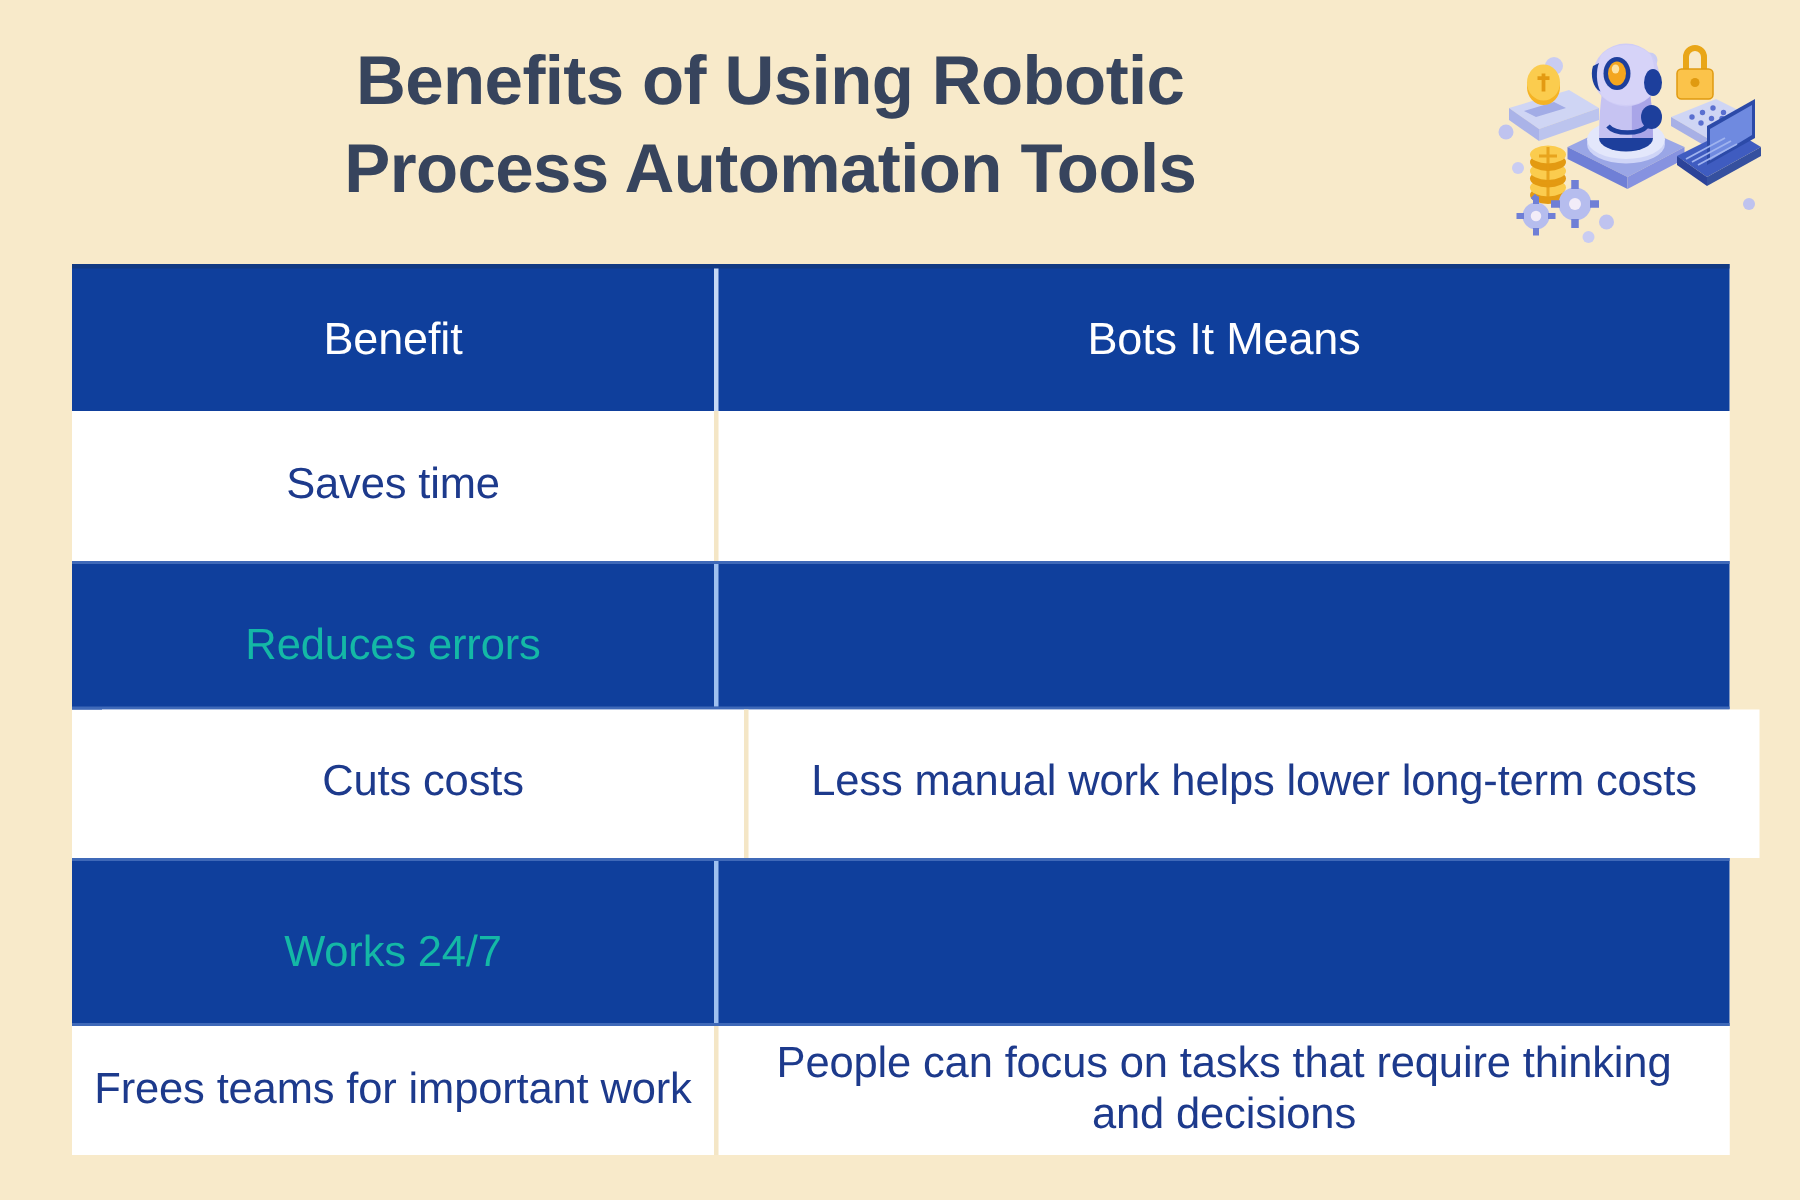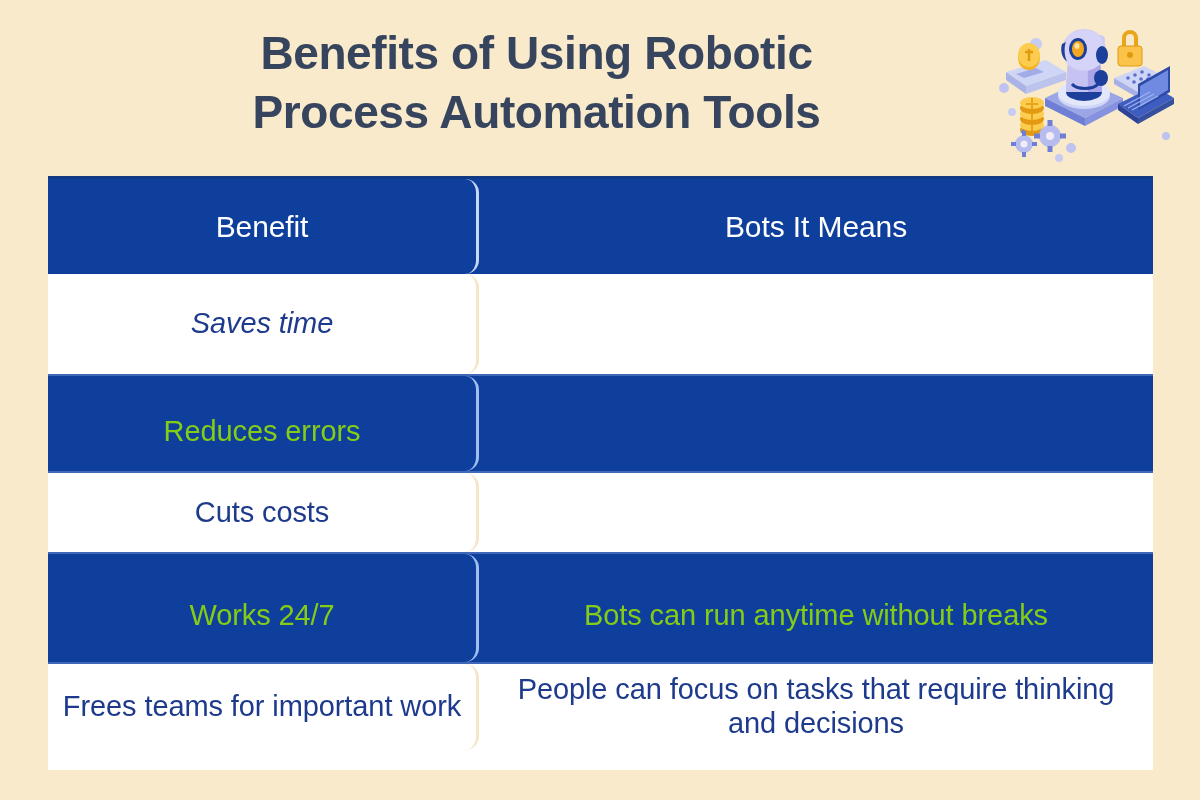--- a/index.html
+++ b/index.html
@@ -21,21 +21,21 @@
     left: 0;
     top: 0;
     width: 1200px;
     height: 176px;
     display: flex;
     align-items: center;
     justify-content: flex-start;
   }
   .title-wrap {
     position: absolute;
-    left: 64px;
+    left: 41px;
     top: 24px;
     width: 945px;
     text-align: center;
   }
   .page-title {
     margin: 0;
     font-family: "Liberation Sans", sans-serif;
     font-size: 46px;
     line-height: 1.28;
     font-weight: 700;
@@ -64,23 +64,23 @@
     display: flex;
     flex-direction: column;
     background: #ffffff;
   }
   .row {
     display: flex;
     width: 100%;
     box-sizing: border-box;
   }
   .row.header-row  { height: 98px; }
-  .row.r1 { height: 100px; font-style: italic; }
+  .row.r1 { height: 100px; }
   .row.r2 { height: 99px; }
-  .row.r3 { height: 79px; }
+  .row.r3 { height: 100px; margin-left: 20px; }
   .row.r4 { height: 112px; }
   .row.r5 { height: 86px; }
 
   .row.blue {
     background: #0f3f9c;
     border-top: 2px solid #3f69b8;
     border-bottom: 2px solid #3f69b8;
   }
   .row.white {
     background: #ffffff;
@@ -92,39 +92,39 @@
   }
 
   .cell {
     display: flex;
     align-items: center;
     justify-content: center;
     text-align: center;
     box-sizing: border-box;
     padding: 4px 14px;
   }
-  .cell.c1 { width: 431px; border-radius: 14px; }
+  .cell.c1 { width: 431px; }
   .cell.c2 { width: 674px; flex: 1 1 auto; }
 
   .row.blue .cell.c1 { border-right: 3px solid #9fc0ef; }
   .row.white .cell.c1 { border-right: 3px solid #f4e6c6; }
   .row.header-row .cell.c1 { border-right: 3px solid #c6d8f4; }
 
   .cell-text {
     font-family: "Liberation Sans", sans-serif;
     font-size: 29px;
     line-height: 1.17;
     font-weight: 400;
     letter-spacing: -0.1px;
   }
   .row.header-row .cell-text {
     font-size: 30px;
     color: #ffffff;
   }
-  .row.blue .cell-text  { color: #84cc16; margin-top: 16px; }
+  .row.blue .cell-text  { color: #14b8a6; margin-top: 16px; }
   .row.white .cell-text { color: #1d3a8c; }
 </style>
 </head>
 <body>
 
 <div class="header">
   <div class="title-wrap">
     <h1 class="page-title">Benefits of Using Robotic
 Process Automation Tools</h1>
   </div>
@@ -276,28 +276,28 @@
   <div class="row blue r2">
     <div class="cell c1">
       <span class="cell-text">Reduces errors</span>
     </div>
   </div>
 
   <div class="row white r3">
     <div class="cell c1">
       <span class="cell-text">Cuts costs</span>
     </div>
+    <div class="cell c2">
+      <span class="cell-text">Less manual work helps lower long-term costs</span>
+    </div>
   </div>
 
   <div class="row blue r4">
     <div class="cell c1">
       <span class="cell-text">Works 24/7</span>
-    </div>
-    <div class="cell c2">
-      <span class="cell-text">Bots can run anytime without breaks</span>
     </div>
   </div>
 
   <div class="row white r5">
     <div class="cell c1">
       <span class="cell-text">Frees teams for important work</span>
     </div>
     <div class="cell c2">
       <span class="cell-text">People can focus on tasks that require thinking and decisions</span>
     </div>

